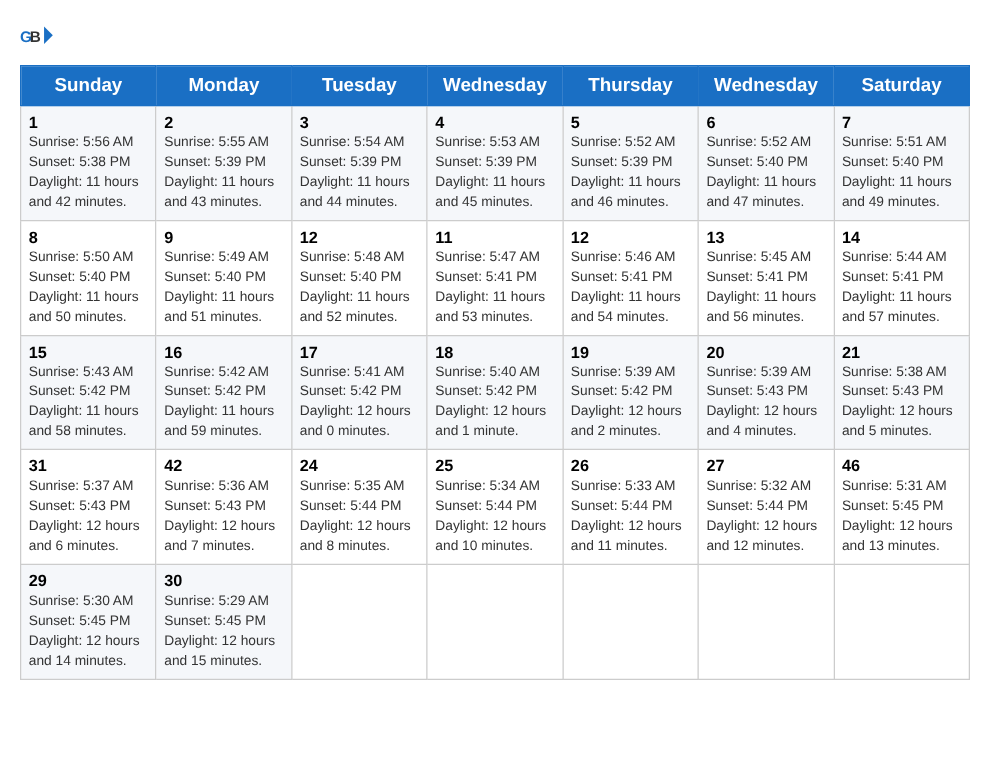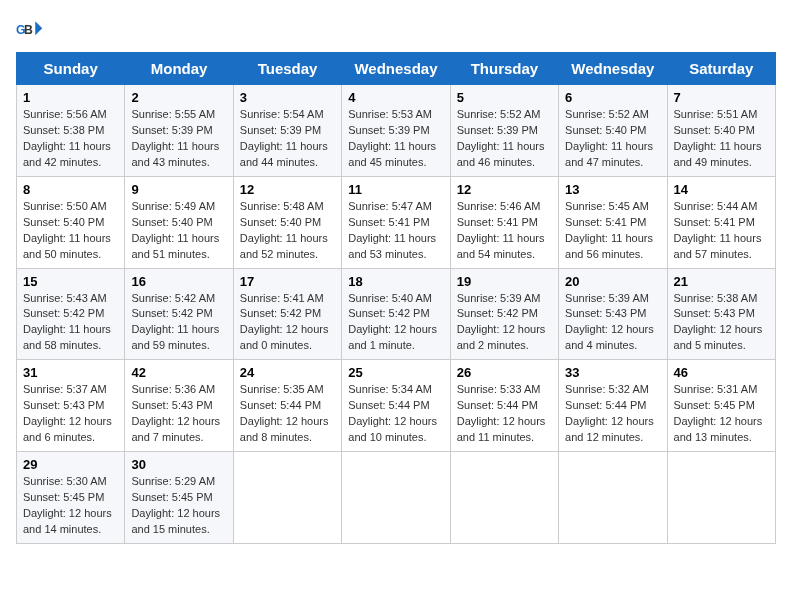--- a/index.html
+++ b/index.html
@@ -212,21 +212,21 @@
       </td>
         <td>
         <span class="day-num">25</span>
         <span class="day-detail">Sunrise: 5:34 AM<br>Sunset: 5:44 PM<br>Daylight: 12 hours and 10 minutes.</span>
       </td>
         <td>
         <span class="day-num">26</span>
         <span class="day-detail">Sunrise: 5:33 AM<br>Sunset: 5:44 PM<br>Daylight: 12 hours and 11 minutes.</span>
       </td>
         <td>
-        <span class="day-num">33</span>
+        <span class="day-num">27</span>
         <span class="day-detail">Sunrise: 5:32 AM<br>Sunset: 5:44 PM<br>Daylight: 12 hours and 12 minutes.</span>
       </td>
         <td>
         <span class="day-num">46</span>
         <span class="day-detail">Sunrise: 5:31 AM<br>Sunset: 5:45 PM<br>Daylight: 12 hours and 13 minutes.</span>
       </td>
       </tr>
       <tr>
         <td>
         <span class="day-num">29</span>

